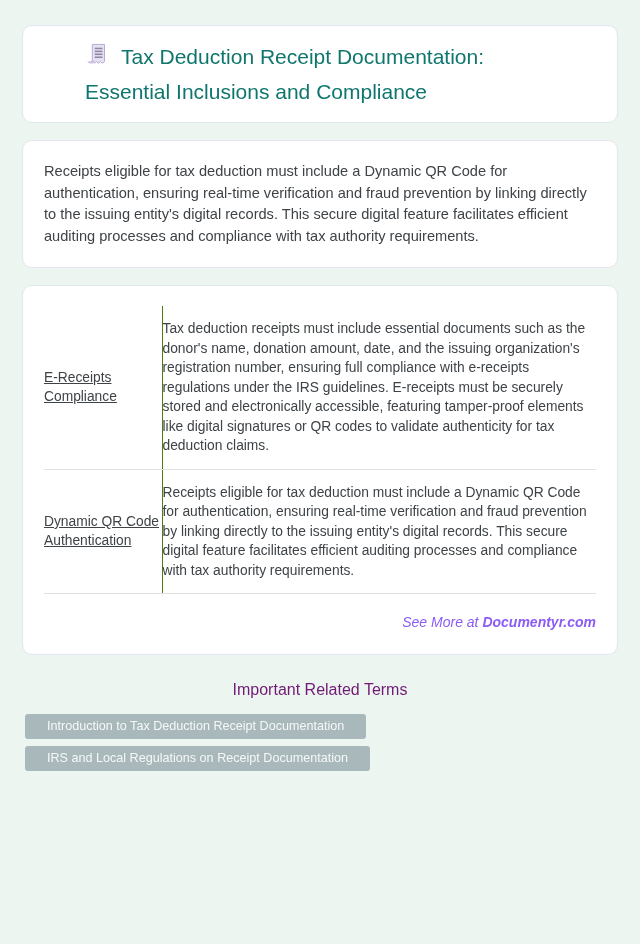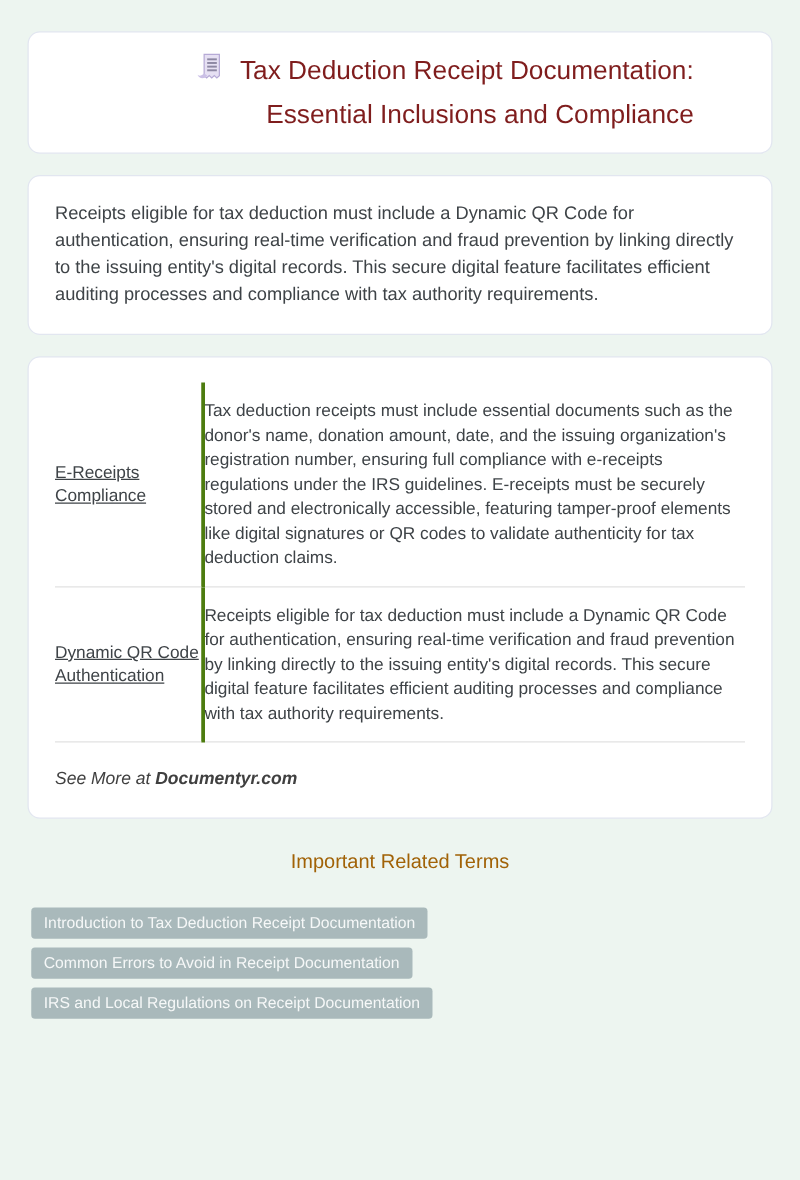--- a/index.html
+++ b/index.html
@@ -20,25 +20,25 @@
     background: #ffffff;
     border: 1px solid #e2e6f0;
     border-radius: 10px;
     margin-bottom: 17px;
   }
   
   .header-card { padding: 15px 16px; }
   .header-card h1 {
     max-width: 470px;
     margin: 0 auto;
-    text-align: right;
+    text-align: left;
     font-size: 21px;
     line-height: 31px;
     font-weight: 400;
-    color: #7f1d1d;
+    color: #0f766e;
   }
   .title-icon {
     display: inline-block;
     vertical-align: -4px;
     margin-right: 10px;
   }
   
   .summary-card { padding: 20px 21px; }
   .summary-card p {
     font-size: 14.6px;
@@ -58,51 +58,51 @@
     line-height: 19.5px;
     color: #3e4347;
     padding: 13px 0;
   }
   td.term-cell {
     width: 118px;
     padding-right: 14px;
     text-decoration: underline;
   }
   td.desc-cell {
-    border-left: 3px solid #4d7c0f;
+    border-left: 1px solid #4d7c0f;
     padding-left: 14px;
   }
   .see-more {
-    text-align: left;
+    text-align: right;
     font-style: italic;
     font-size: 14px;
-    color: #404040;
+    color: #8b5cf6;
     margin: 20px 0 8px 0;
   }
   .see-more strong { margin-left: 0.28em; font-weight: 700; }
   
   .related-heading {
     text-align: center;
     font-size: 16px;
     font-weight: 400;
-    color: #a16207;
-    margin: 26px 0 27px 0;
+    color: #701a75;
+    margin: 26px 0 15px 0;
   }
   .tags {
     display: flex;
     flex-wrap: wrap;
     gap: 7px 8px;
     margin: 0 3px;
   }
   .tag {
     background: #a9b9bb;
     color: #f6f8f8;
     font-size: 12.6px;
     line-height: 15px;
-    padding: 5px 10px;
+    padding: 5px 22px;
     border-radius: 3px;
     border: none;
     font-family: inherit;
     white-space: nowrap;
     cursor: pointer;
   }
 </style>
 </head>
 <body>
 
@@ -136,18 +136,17 @@
         </tr>
       </tbody>
     </table>
     <div class="see-more"><span>See More at</span><strong>Documentyr.com</strong></div>
   </div>
 
   <div class="related-heading">Important Related Terms</div>
 
   <div class="tags">
     <button class="tag">Introduction to Tax Deduction Receipt Documentation</button>
-    <button class="tag">Common Errors to Avoid in Receipt Documentation</button>
     <button class="tag">IRS and Local Regulations on Receipt Documentation</button>
 
   </div>
 
 </div>
 
 </body></html>

